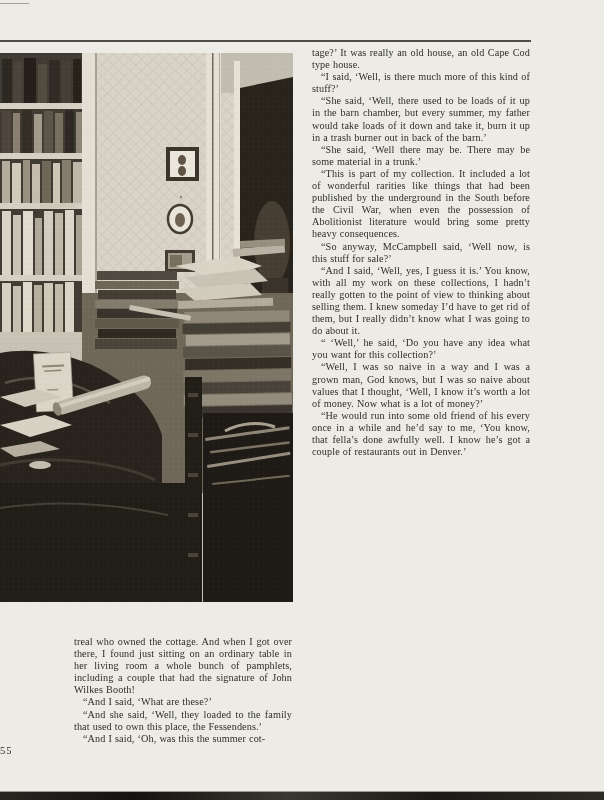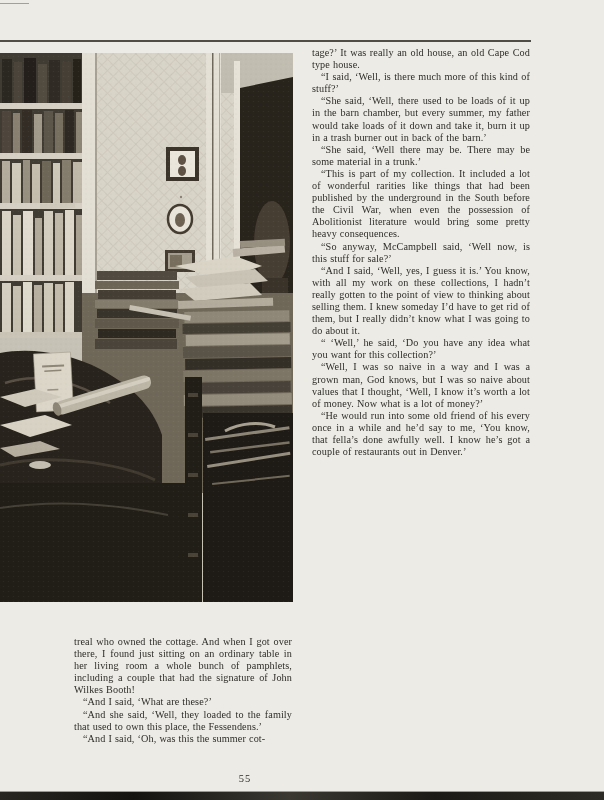--- a/index.html
+++ b/index.html
@@ -16,21 +16,21 @@
   .col-left  { left:74px;  top:636px; width:218px; }
   .col-right { left:312px; top:47px;  width:218px; }
   .column p {
     margin:0; text-align:justify; text-indent:9px;
     font-size:10.2px; line-height:12.1px; color:#2f2d29;
     letter-spacing:0.1px; word-spacing:0.4px;
   }
   .column p:first-child { text-indent:0; }
   .page-number {
     position:absolute; left:0; top:745px; width:490px;
-    text-align:center; font-size:10.5px; letter-spacing:1px; color:#2f2d29;margin-top:28px;
+    text-align:left; font-size:10.5px; letter-spacing:1px; color:#2f2d29;
   }
   .bottom-edge {
     position:absolute; left:0; bottom:0; width:604px; height:9px;
     background:
       linear-gradient(to bottom, #9d998f 0px, #9d998f 1px, rgba(0,0,0,0) 1px),
       linear-gradient(90deg, #282621, #141310 22%, #3a3831 48%, #1b1a16 72%, #2d2b25);
   }
 </style>
 </head>
 <body>

